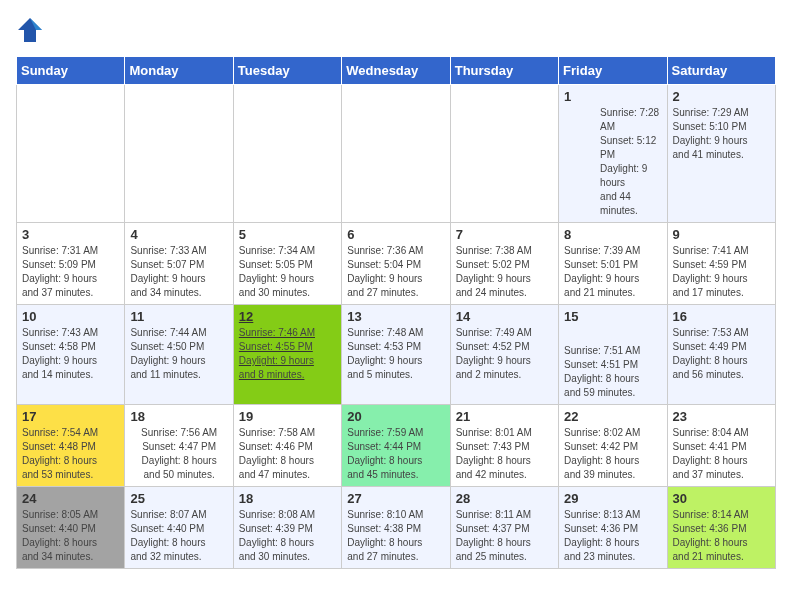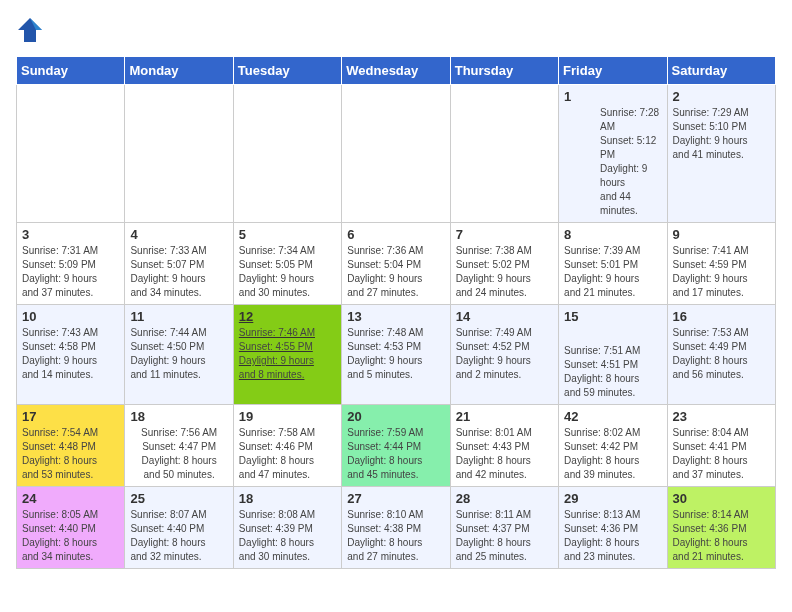--- a/index.html
+++ b/index.html
@@ -276,41 +276,41 @@
         <td style="background: #86efac;">
           <span class="day-number">20</span>
           <div class="day-info" style="white-space: pre-line;">Sunrise: 7:59 AM
 Sunset: 4:44 PM
 Daylight: 8 hours
 and 45 minutes.</div>
         </td>
         <td style="background: rgb(255, 255, 255);">
           <span class="day-number">21</span>
           <div class="day-info" style="white-space: pre-line;">Sunrise: 8:01 AM
-Sunset: 4:43 PM
+Sunset: 7:43 PM
 Daylight: 8 hours
 and 42 minutes.</div>
         </td>
         <td style="background: rgb(255, 255, 255);">
-          <span class="day-number">42</span>
+          <span class="day-number">22</span>
           <div class="day-info" style="white-space: pre-line;">Sunrise: 8:02 AM
 Sunset: 4:42 PM
 Daylight: 8 hours
 and 39 minutes.</div>
         </td>
         <td style="background: rgb(255, 255, 255);">
           <span class="day-number">23</span>
           <div class="day-info" style="white-space: pre-line;">Sunrise: 8:04 AM
 Sunset: 4:41 PM
 Daylight: 8 hours
 and 37 minutes.</div>
         </td>
       </tr>
       <tr>
-        <td style="background: #f0abfc;">
+        <td style="background: #a3a3a3;">
           <span class="day-number">24</span>
           <div class="day-info" style="white-space: pre-line;">Sunrise: 8:05 AM
 Sunset: 4:40 PM
 Daylight: 8 hours
 and 34 minutes.</div>
         </td>
         <td style="background: rgb(240, 244, 255);">
           <span class="day-number">25</span>
           <div class="day-info" style="white-space: pre-line;">Sunrise: 8:07 AM
 Sunset: 4:40 PM

